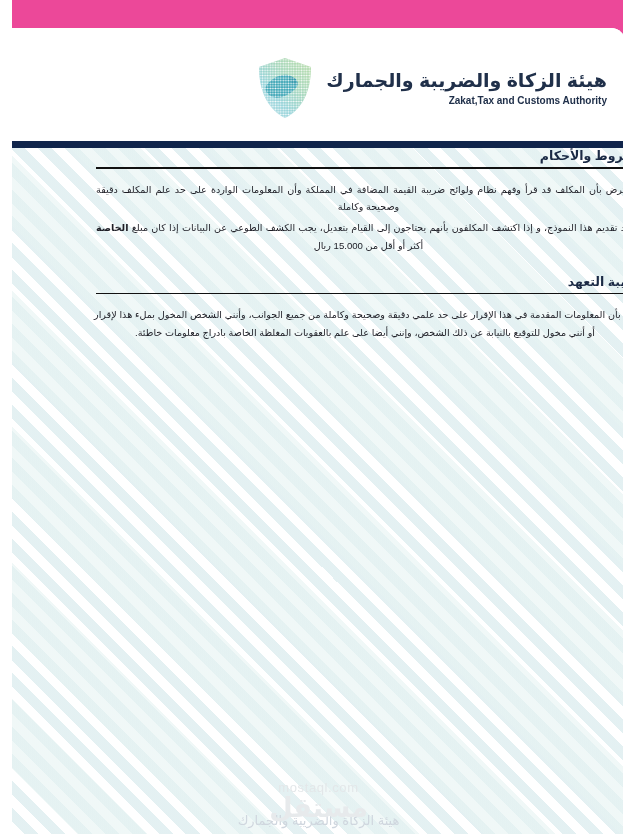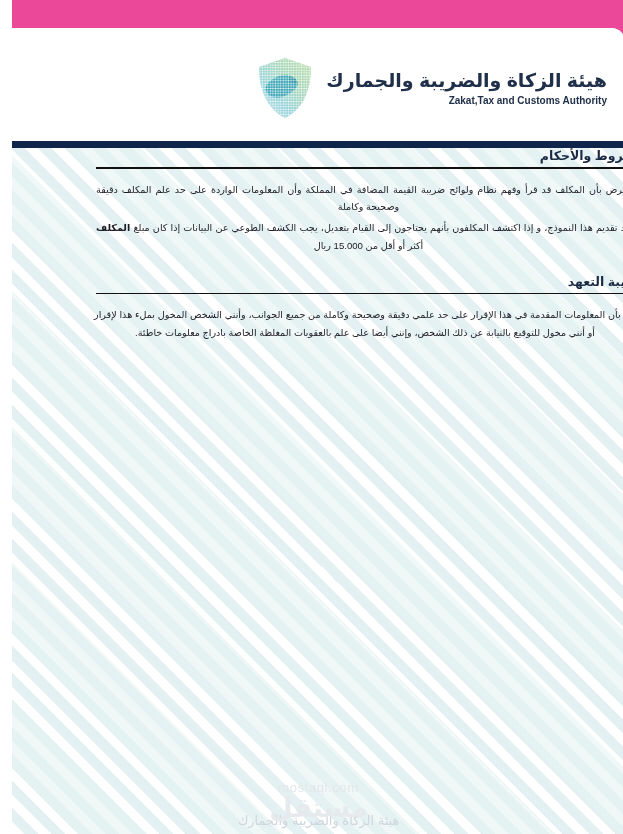--- a/index.html
+++ b/index.html
@@ -281,21 +281,21 @@
     <div id="header-rule"></div>
 
     <div id="content">
 
       <div>
         <div class="section-title">الشروط والأحكام</div>
         <div class="rule"></div>
 
         <ol class="terms">
           <li><span class="num">1.</span><span>يفترض بأن المكلف قد قرأ وفهم نظام ولوائح ضريبة القيمة المضافة في المملكة  وأن المعلومات الواردة على حد علم المكلف دقيقة وصحيحة وكاملة</span></li>
-          <li><span class="num">4.</span><span>بعد تقديم هذا النموذج، و إذا اكتشف المكلفون بأنهم يحتاجون إلى القيام بتعديل، يجب الكشف الطوعي عن البيانات إذا كان مبلغ </span><span class="bold">المكلف</span><span> أكثر أو أقل من 15.000 ريال</span></li>
+          <li><span class="num">4.</span><span>بعد تقديم هذا النموذج، و إذا اكتشف المكلفون بأنهم يحتاجون إلى القيام بتعديل، يجب الكشف الطوعي عن البيانات إذا كان مبلغ </span><span class="bold">الخاصة</span><span> أكثر أو أقل من 15.000 ريال</span></li>
         </ol>
       </div>
 
       <div id="pledge-wrap">
         <div class="section-title">ضريبة التعهد</div>
         <div class="rule"></div>
 
         <div id="pledge-row">
           <div id="pledge-check">
             <svg width="9" height="9" viewBox="0 0 9 9">

